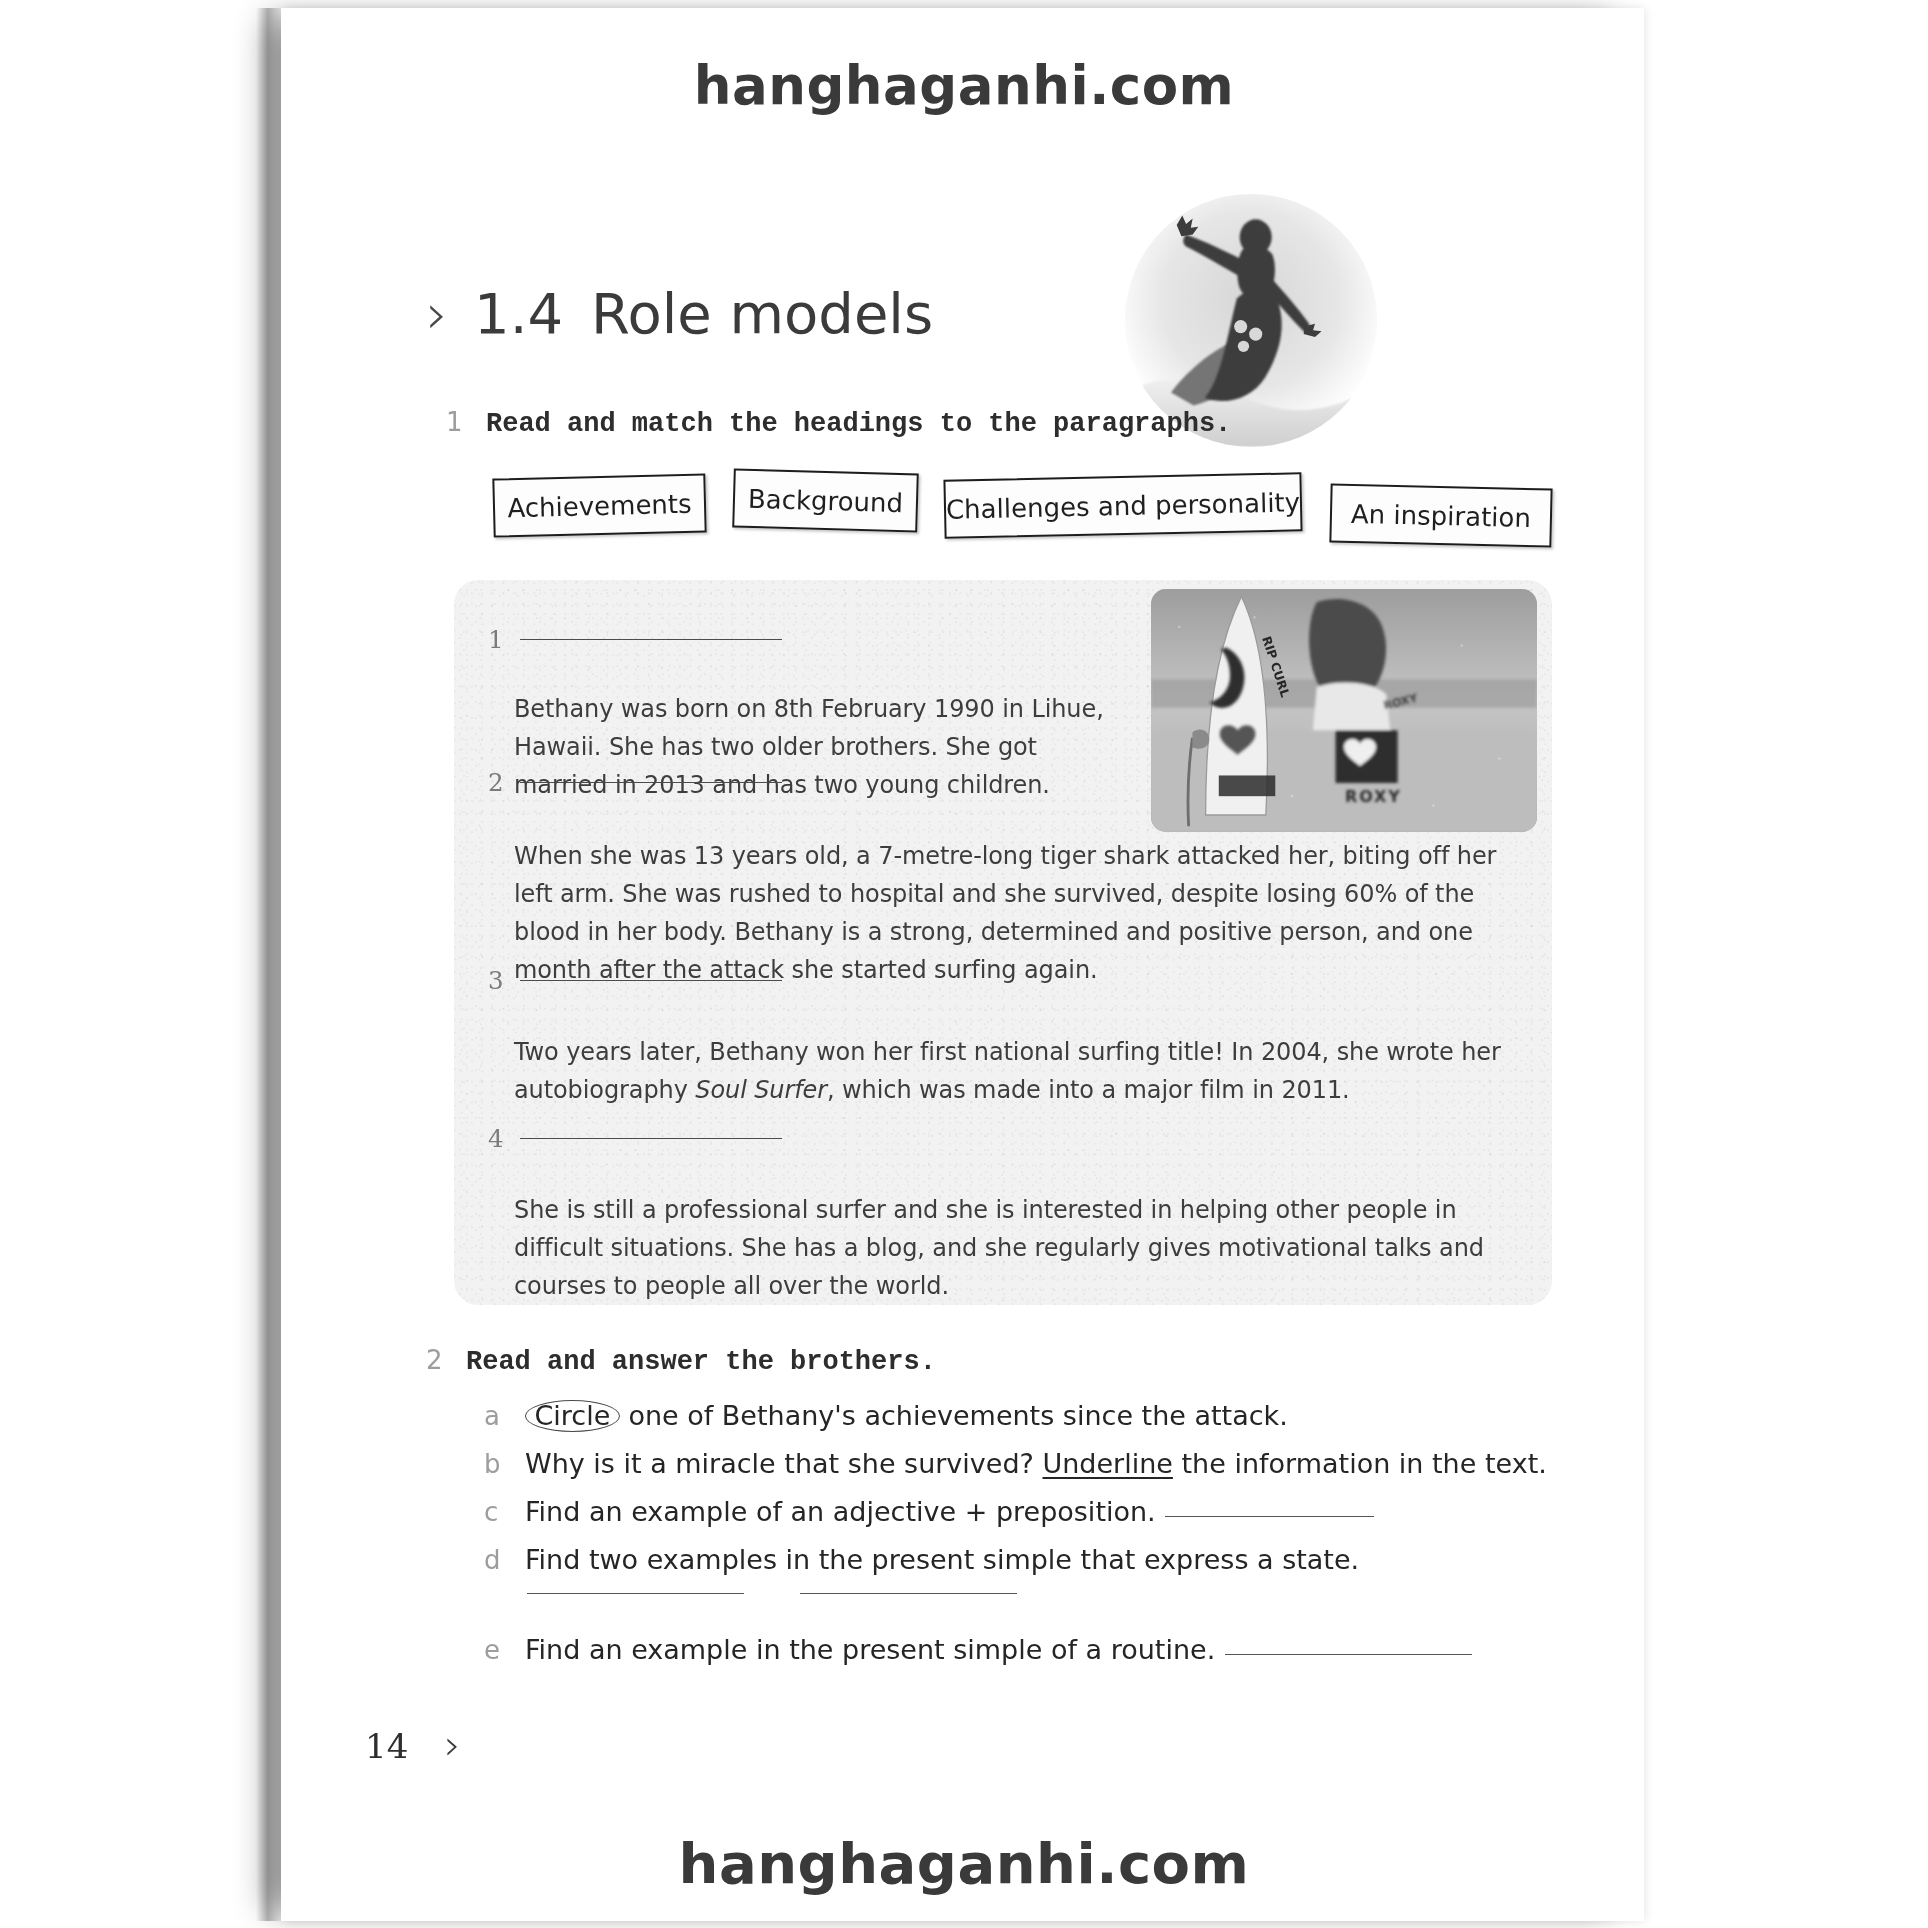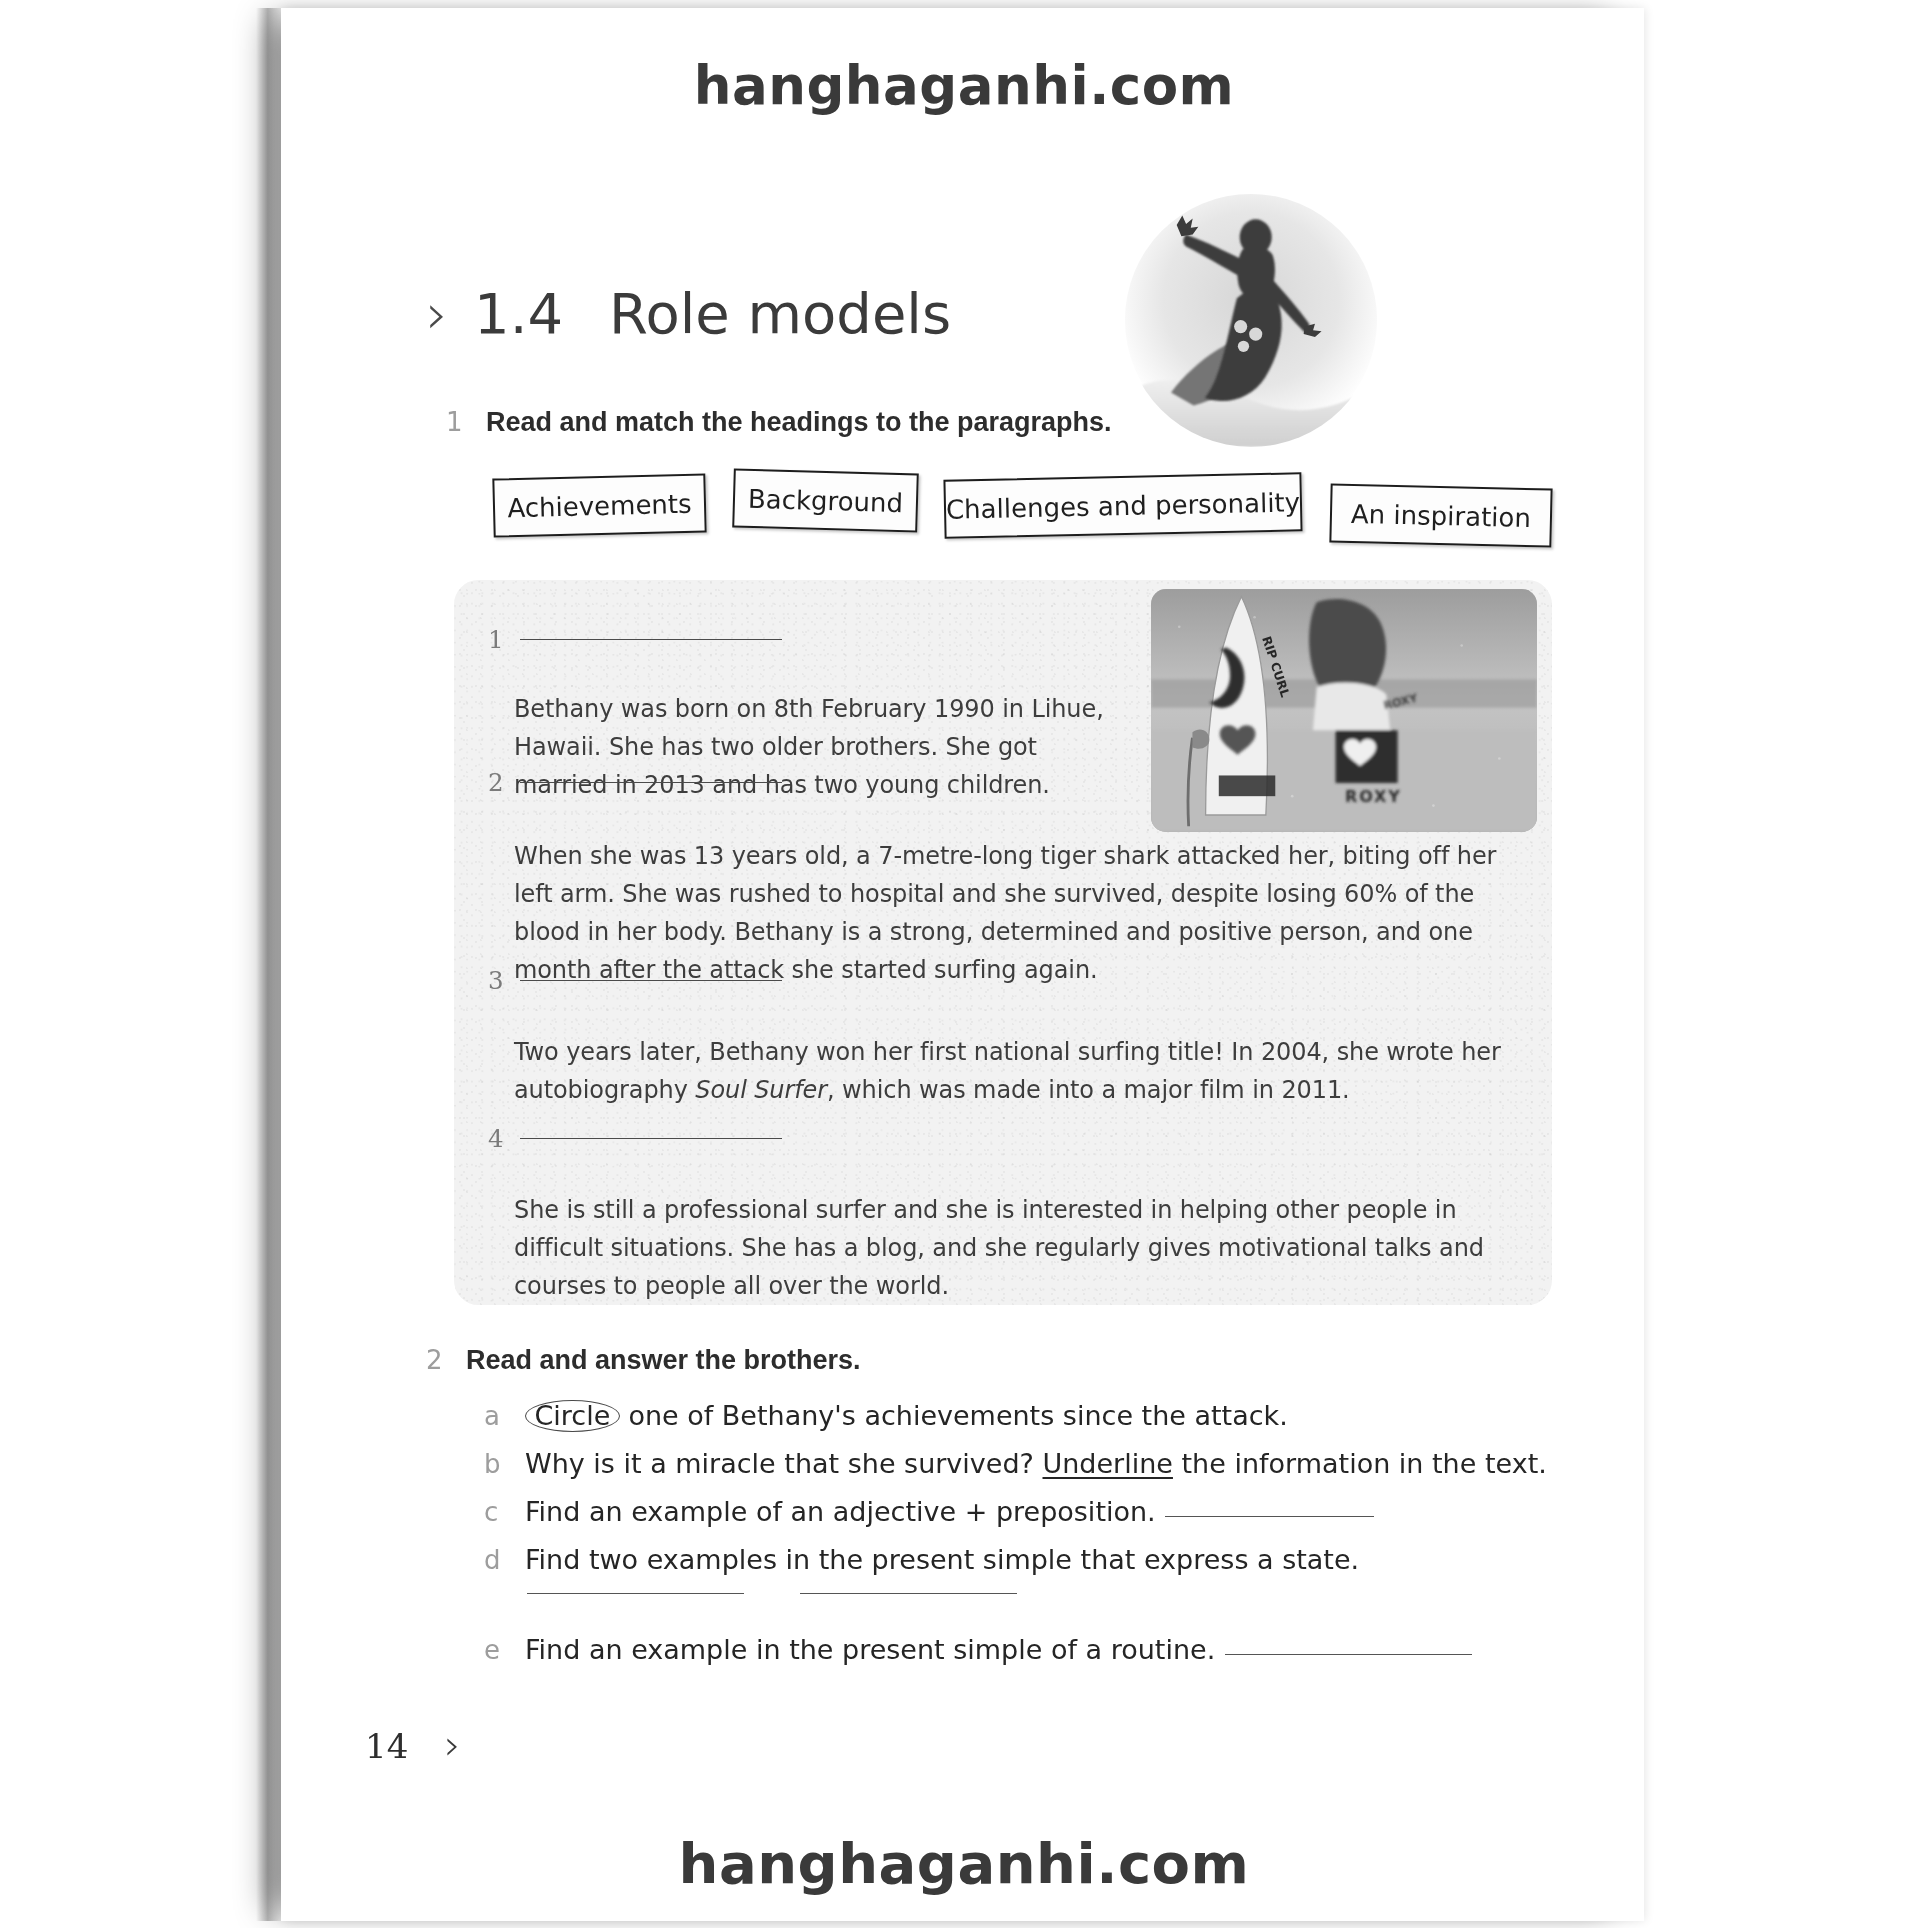--- a/index.html
+++ b/index.html
@@ -91,21 +91,21 @@
     color: #4a4a4a;
     font-weight: 300;
     margin-right: 26px;
     line-height: 1;
   }
   .lesson-num {
     font-family: "DejaVu Sans", sans-serif;
     font-size: 56px;
     color: #3b3b3b;
     font-weight: 400;
-    margin-right: 46px;
+    margin-right: 28px;
   }
   .lesson-name {
     font-family: "DejaVu Sans", sans-serif;
     font-size: 56px;
     color: #3b3b3b;
     font-weight: 400;
   }
 
   
   .circle-photo {
@@ -126,21 +126,21 @@
     align-items: baseline;
   }
   .ex-num {
     font-family: "DejaVu Sans", sans-serif;
     font-size: 26px;
     color: #9d9d9d;
     width: 40px;
     flex: none;
   }
   .ex-text {
-    font-family: Liberation Sans, sans-serif;
+    font-family: Liberation Mono, monospace;
     font-size: 27px;
     font-weight: 700;
     color: #2d2d2d;
   }
   #ex1-heading { left: 446px; top: 407px; }
   #ex2-heading { left: 426px; top: 1345px; }
 
   
   .label-box {
     position: absolute;

